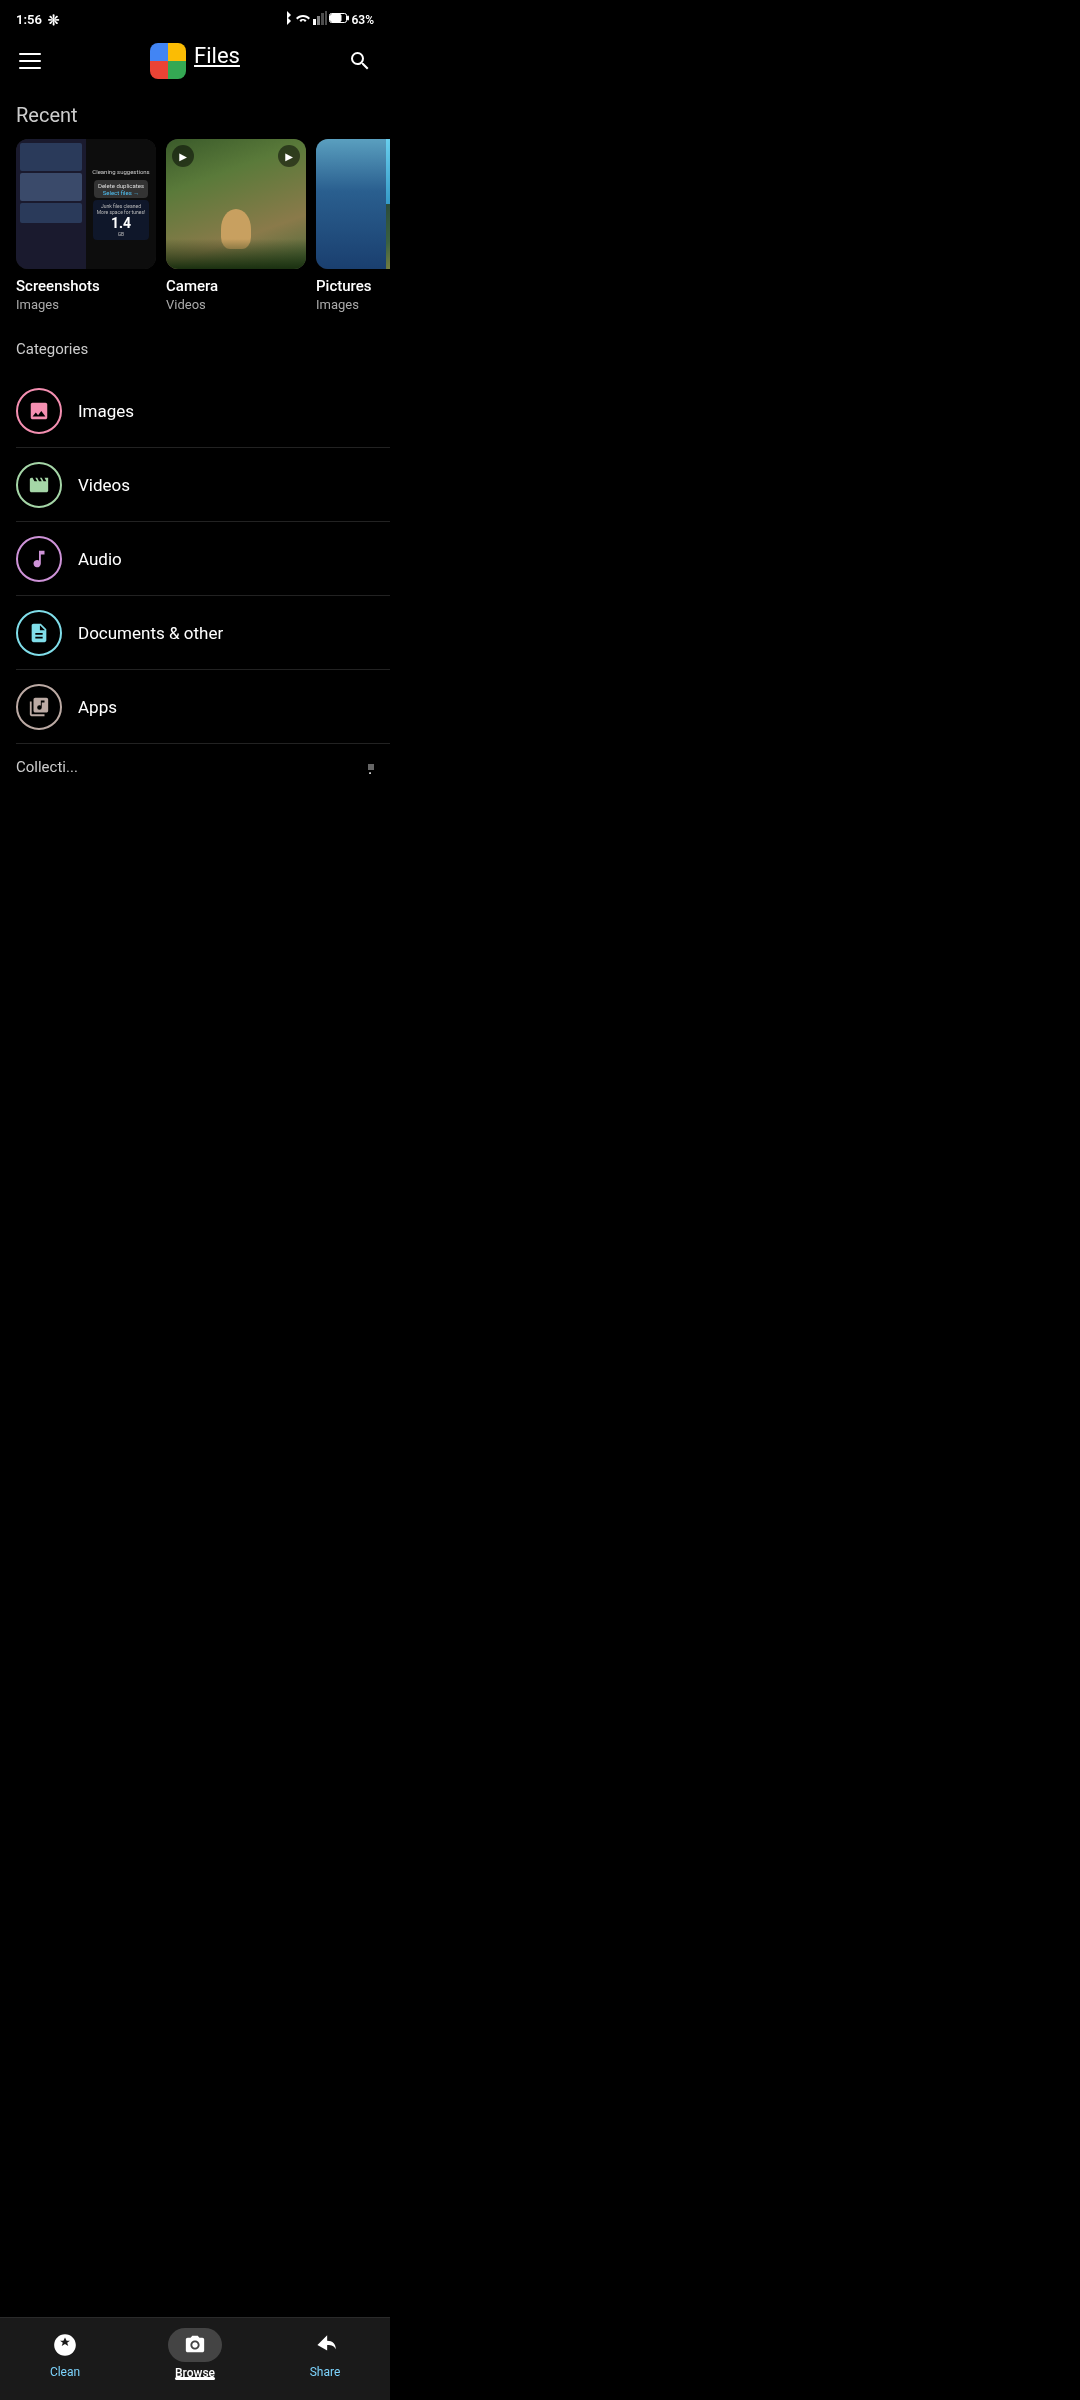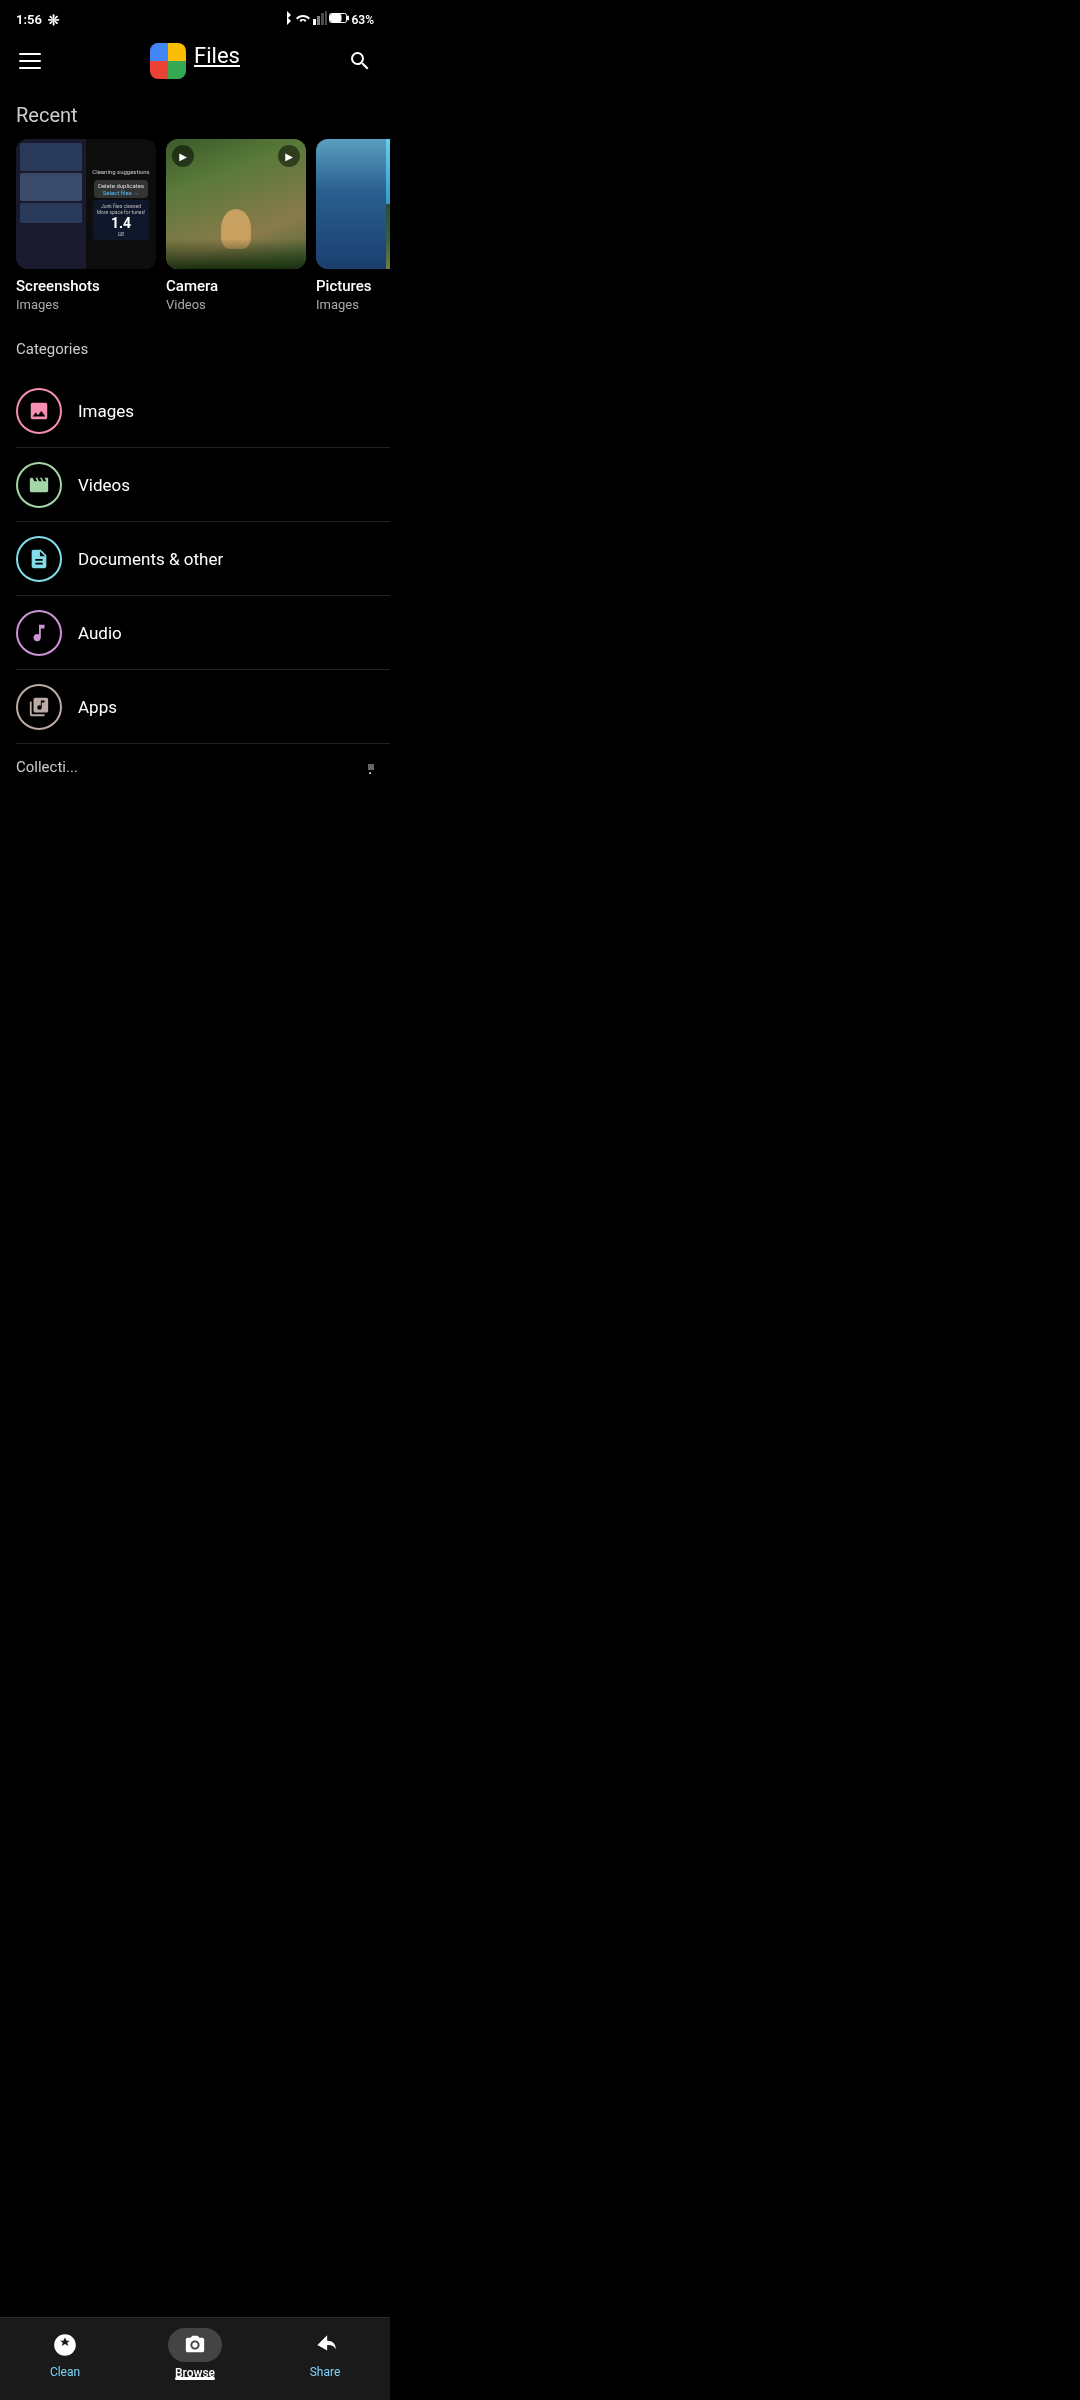--- a/index.html
+++ b/index.html
@@ -376,35 +376,35 @@
   <div class="category-item">
     <div class="category-icon icon-videos">
       <svg width="22" height="22" viewBox="0 0 24 24" fill="#a5d6a7">
         <path d="M18 4l2 4h-3l-2-4h-2l2 4h-3l-2-4H8l2 4H7L5 4H4c-1.1 0-2 .9-2 2v12c0 1.1.9 2 2 2h16c1.1 0 2-.9 2-2V4h-4z"></path>
       </svg>
     </div>
     <span class="category-label">Videos</span>
   </div>
 
   <div class="category-item">
+    <div class="category-icon icon-audio">
+      <svg width="22" height="22" viewBox="0 0 24 24" fill="#ce93d8">
+        <path d="M12 3v10.55A4 4 0 1 0 14 17V7h4V3h-6z"></path>
+      </svg>
+    </div>
+    <span class="category-label">Audio</span>
+  </div>
+
+  <div class="category-item">
     <div class="category-icon icon-documents">
       <svg width="22" height="22" viewBox="0 0 24 24" fill="#80deea">
         <path d="M14 2H6c-1.1 0-2 .9-2 2v16c0 1.1.9 2 2 2h12c1.1 0 2-.9 2-2V8l-6-6zm2 16H8v-2h8v2zm0-4H8v-2h8v2zm-3-5V3.5L18.5 9H13z"></path>
       </svg>
     </div>
     <span class="category-label">Documents &amp; other</span>
-  </div>
-
-  <div class="category-item">
-    <div class="category-icon icon-audio">
-      <svg width="22" height="22" viewBox="0 0 24 24" fill="#ce93d8">
-        <path d="M12 3v10.55A4 4 0 1 0 14 17V7h4V3h-6z"></path>
-      </svg>
-    </div>
-    <span class="category-label">Audio</span>
   </div>
 
   <div class="category-item">
     <div class="category-icon icon-apps">
       <svg width="22" height="22" viewBox="0 0 24 24" fill="#bcaaa4">
         <path d="M20 2H8c-1.1 0-2 .9-2 2v12c0 1.1.9 2 2 2h12c1.1 0 2-.9 2-2V4c0-1.1-.9-2-2-2zm-2 5h-3v5.5a2.5 2.5 0 0 1-5 0 2.5 2.5 0 0 1 2.5-2.5c.57 0 1.08.19 1.5.51V5h4v2zM4 6H2v14c0 1.1.9 2 2 2h14v-2H4V6z"></path>
       </svg>
     </div>
     <span class="category-label">Apps</span>
   </div>

